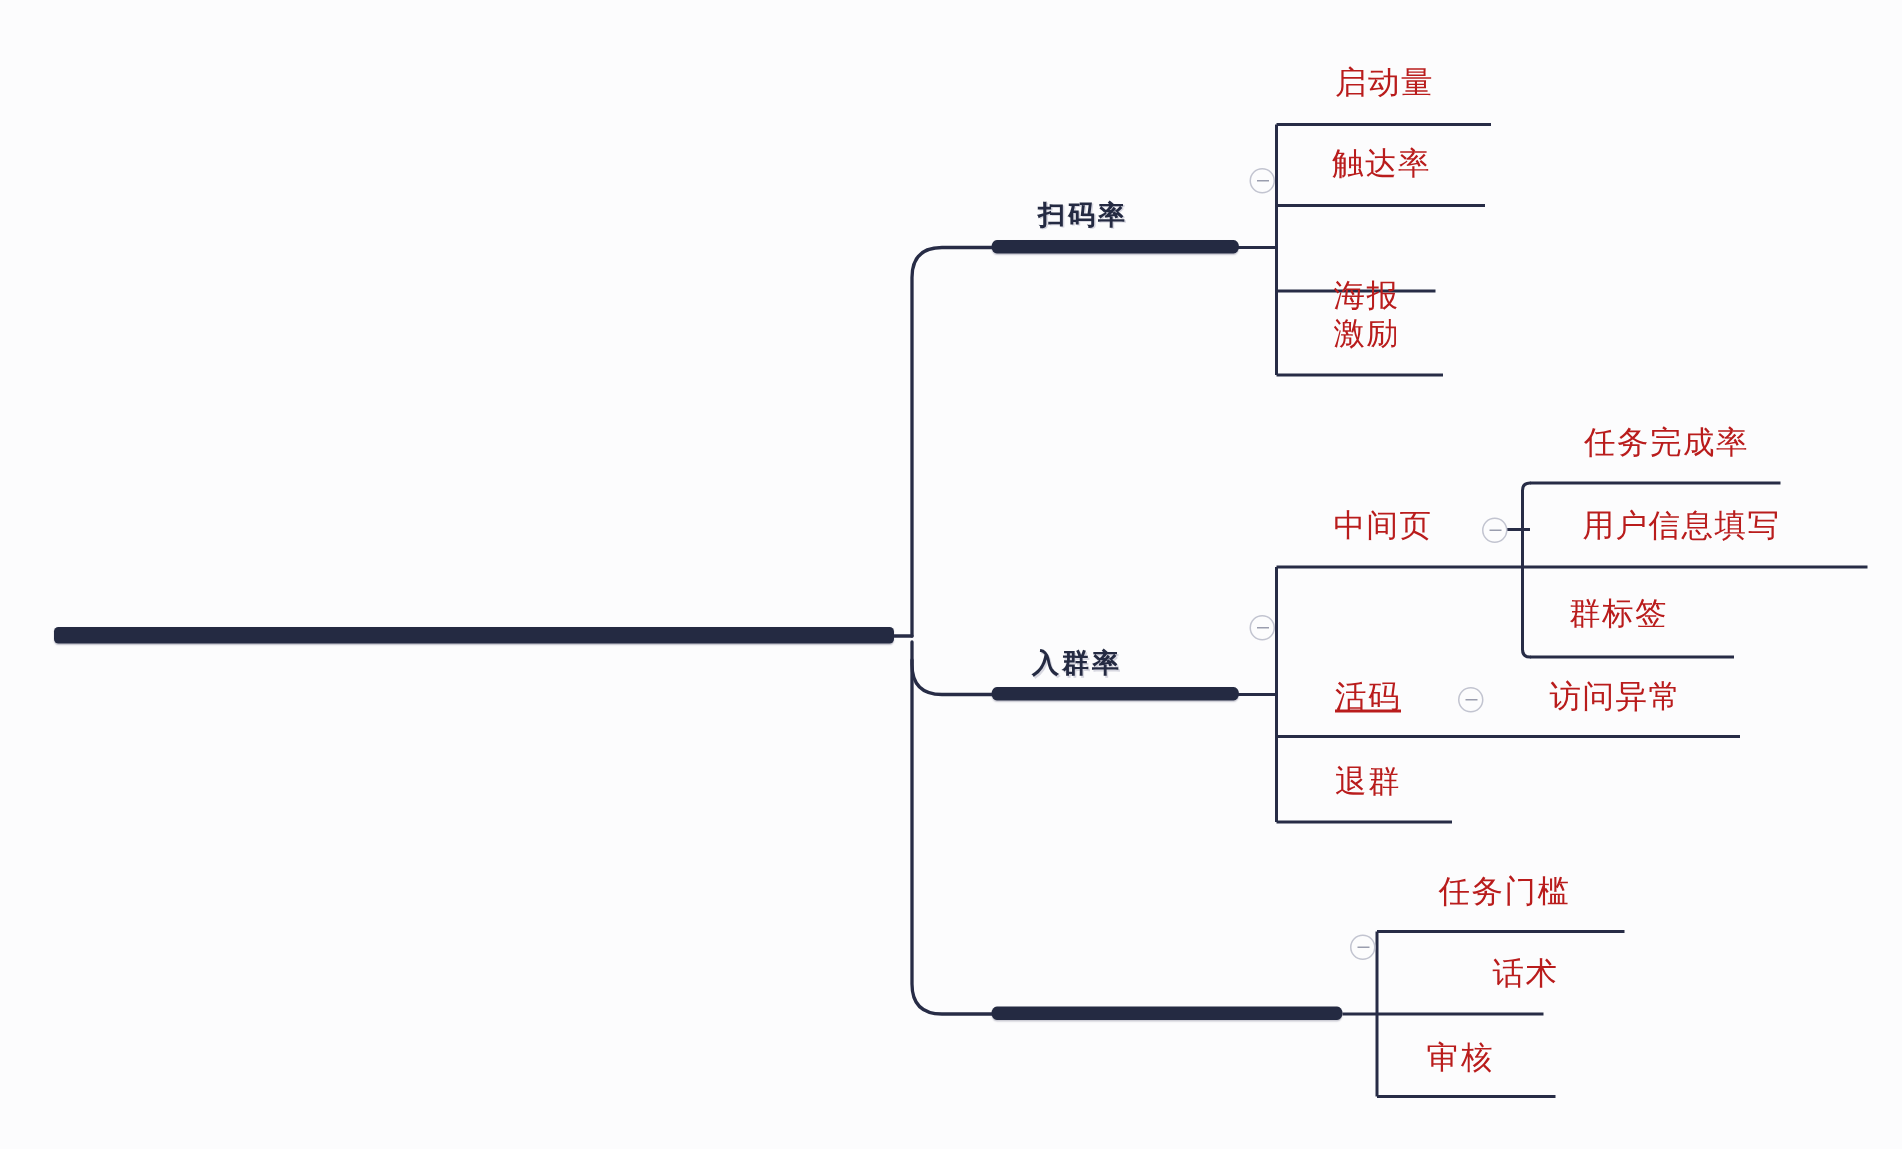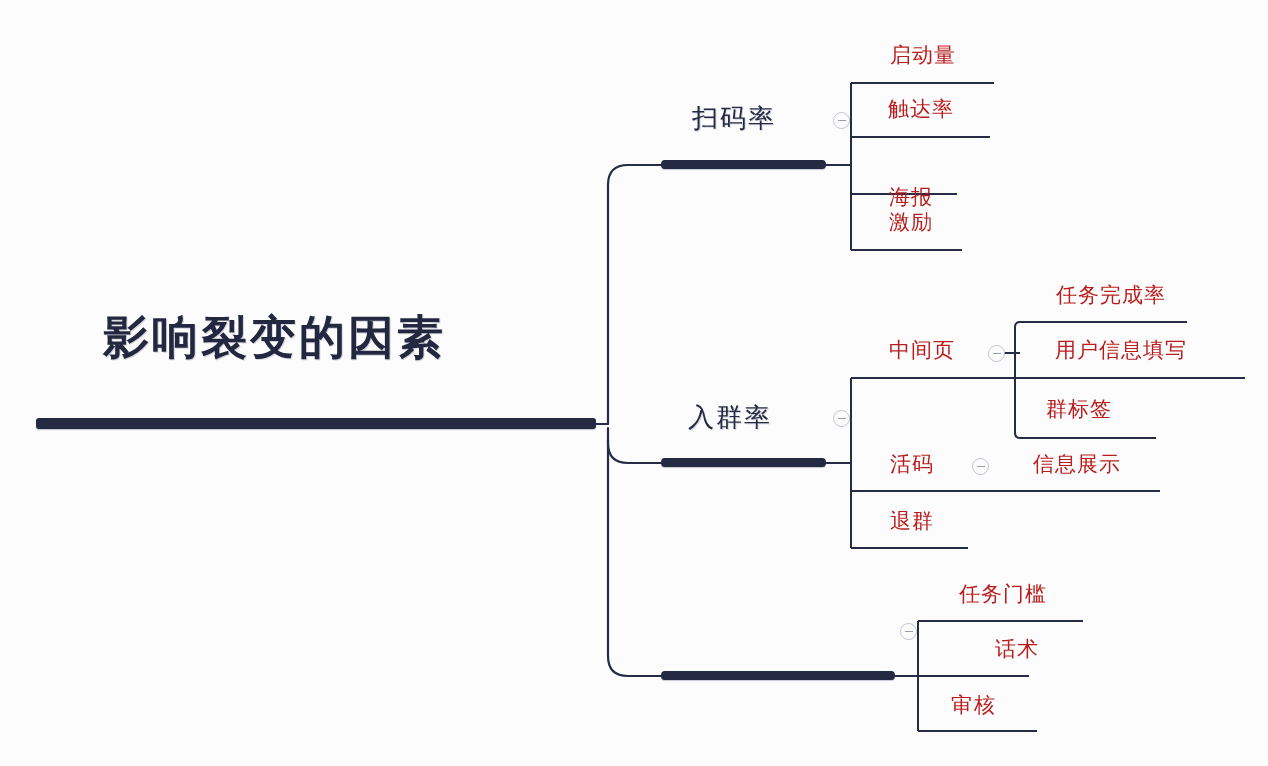--- a/index.html
+++ b/index.html
@@ -37,25 +37,26 @@
     text-shadow: 1px 1px 0 rgba(120,120,150,0.30);
   }
   .root-bar {
     position: absolute;
     background: #242a42;
     border-radius: 3px;
     box-shadow: 0 1px 1px rgba(80,80,110,0.35);
   }
   
   .b1-label {
-    font-size: 26px;
-    font-weight: normal;
+    font-size: 18px;
+    font-weight: bold;
     color: #242a42;
     letter-spacing: 2px;
     text-shadow: 1px 1px 0 rgba(120,120,150,0.28);
+    margin-top: 30px;
   }
   .b1-bar {
     position: absolute;
     height: 9px;
     background: #242a42;
     border-radius: 4px / 5px;
     box-shadow: 0 1px 1px rgba(80,80,110,0.3);
   }
   
   .leaf-label {
@@ -127,21 +128,20 @@
       <path d="M 1020 438 L 1156 438"></path>
 
       <path d="M 895 676 L 918 676"></path>
       <path d="M 918 621 L 918 731"></path>
       <path d="M 918 621 L 1083 621"></path>
       <path d="M 918 676 L 1029 676"></path>
       <path d="M 918 731 L 1037 731"></path>
     </g>
   </svg>
 
-  <div class="node root-label" style="left:103px; top:314px;">影响裂变的因素</div>
   <div class="root-bar" style="left:36px; top:418px; width:560px; height:11px;"></div>
 
   <div class="node b1-label" style="left:692px; top:105px;">扫码率</div>
   <div class="b1-bar" style="left:661px; top:160px; width:165px;"></div>
   <div class="toggle" style="left:833px; top:112px;"></div>
 
   <div class="node leaf-label" style="left:890px; top:45px;">启动量</div>
   <div class="node leaf-label" style="left:888px; top:99px;">触达率</div>
   <div class="node leaf-label" style="left:889px; top:170px;margin-top:17px;">海报</div>
   <div class="node leaf-label" style="left:889px; top:212px;">激励</div>
@@ -150,23 +150,23 @@
   <div class="b1-bar" style="left:661px; top:458px; width:165px;"></div>
   <div class="toggle" style="left:833px; top:410px;"></div>
 
   <div class="node leaf-label" style="left:889px; top:340px;">中间页</div>
   <div class="toggle" style="left:988px; top:345px;"></div>
 
   <div class="node leaf-label" style="left:1056px; top:285px;">任务完成率</div>
   <div class="node leaf-label" style="left:1055px; top:340px;">用户信息填写</div>
   <div class="node leaf-label" style="left:1046px; top:399px;">群标签</div>
 
-  <div class="node leaf-label" style="left:890px; top:454px;">活码</div>
+  <div class="node leaf-label" style="left:890px; top:454px;text-decoration:underline;">活码</div>
   <div class="toggle" style="left:972px; top:458px;"></div>
-  <div class="node leaf-label" style="left:1033px; top:454px;">信息展示</div>
+  <div class="node leaf-label" style="left:1033px; top:454px;">访问异常</div>
 
   <div class="node leaf-label" style="left:890px; top:511px;">退群</div>
 
   <div class="b1-bar" style="left:661px; top:671px; width:234px;"></div>
   <div class="toggle" style="left:900px; top:623px;"></div>
 
   <div class="node leaf-label" style="left:959px; top:584px;">任务门槛</div>
   <div class="node leaf-label" style="left:957px; top:639px;margin-left:38px;">话术</div>
   <div class="node leaf-label wide" style="left:951px; top:695px;">审核</div>
 

